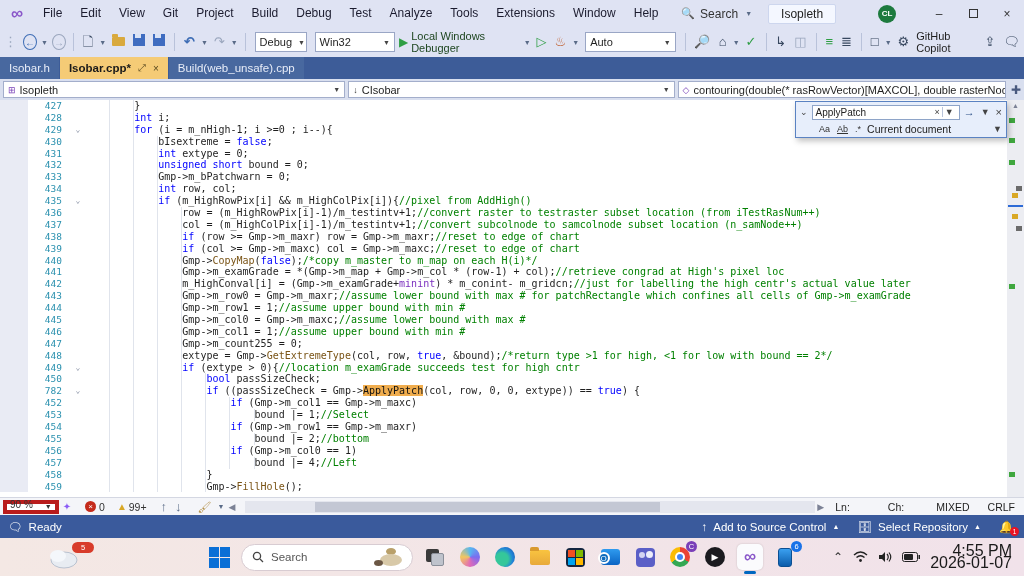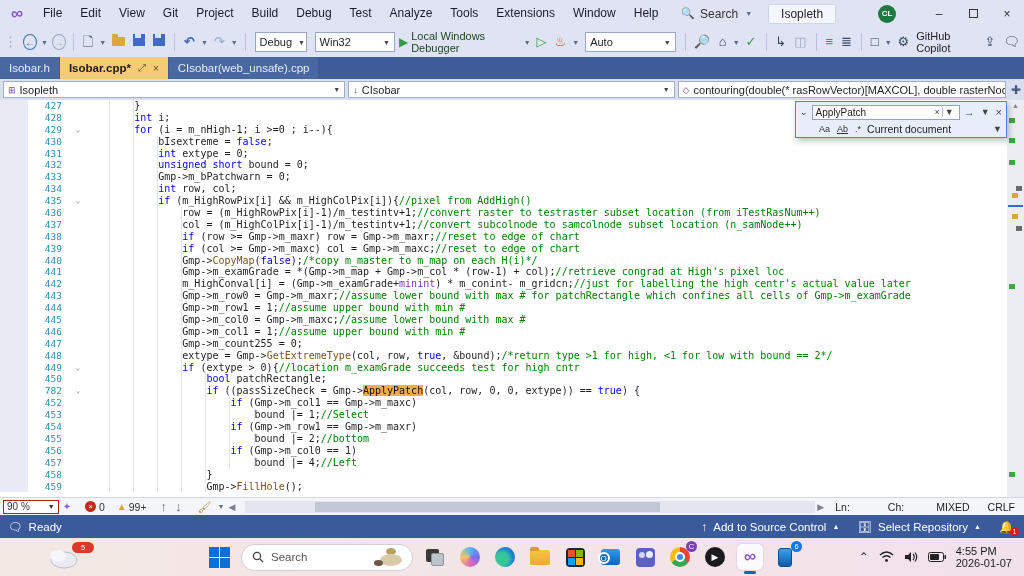--- a/index.html
+++ b/index.html
@@ -79,22 +79,22 @@
   .togglebtn { font-size:9px; color:#333; padding:0 1px; }
   #find-scope { display:flex; align-items:center; flex:1; }
   
   #vscroll { position:absolute; top:100px; left:1007px; width:17px; height:397px; background:#ecedf2; }
   #vscroll .arr { display:block; text-align:center; font-size:7px; color:#7c8296; line-height:12px; }
   .smark { position:absolute; width:6px; height:5px; }
   .smark.line { width:15px; height:2px; left:1px !important; }
   
   #ebar { position:absolute; top:497px; left:0; width:1024px; height:18px; background:#f4f5f9;
     display:flex; align-items:center; font-size:10.5px; color:#333; border-top:1px solid #d4d7e2; }
-  #zoom-combo { width:56px; height:14px; background:#fff; border:1px solid #b91c1c; margin-left:3px;
-    display:flex; align-items:center; padding:0 3px; font-size:10px; }
+  #zoom-combo { width:56px; height:14px; background:#fff; border:4px solid #b91c1c; margin-left:3px;
+    display:flex; align-items:flex-end; padding:0 3px; font-size:10px; }
   .errball { width:11px; height:11px; border-radius:50%; background:#c42b1c; color:#fff; font-size:8px;
     display:inline-flex; align-items:center; justify-content:center; margin-right:3px; }
   .warntri { color:#d9a826; font-size:10px; margin-right:2px; }
   #hscroll { height:12px; background:#e4e6ee; flex:0 0 auto; width:570px; margin-left:8px; position:relative; }
   #hthumb { position:absolute; left:70px; top:1px; width:345px; height:10px; background:#c3c7d4; }
   #ebar-right { margin-left:auto; display:flex; gap:0; color:#1e1e1e;margin-top:12px; }
   #ebar-right span { padding:0 9px; }
   
   #statusbar { position:absolute; top:515px; left:0; width:1024px; height:23px; background:#3a5a9c;
     color:#fff; display:flex; align-items:center; font-size:11.5px; }
@@ -116,21 +116,21 @@
   #search-pill { width:172px; height:27px; background:#fff; border:1px solid #d8ccd2; border-radius:14px;
     display:flex; align-items:center; padding:0 6px 0 10px; font-size:11.5px; color:#555; gap:7px; }
   #pill-art { margin-left:auto; width:34px; height:21px; position:relative; }
   #pill-art .rock1 { position:absolute; left:8px; top:7px; width:22px; height:12px; background:#d8c9a8; border-radius:50%; }
   #pill-art .rock2 { position:absolute; left:2px; top:13px; width:9px; height:6px; background:#6b5744; border-radius:50%; }
   #pill-art .rock3 { position:absolute; left:14px; top:1px; width:10px; height:7px; background:#b9a06a; border-radius:50%; }
   #taskview i { position:absolute; width:13px; height:13px; border-radius:2px; }
   .badge { position:absolute; top:-3px; right:-4px; min-width:11px; height:11px; border-radius:6px;
     color:#fff; font-size:7.5px; display:flex; align-items:center; justify-content:center; padding:0 2px; }
   #tray { margin-left:auto; display:flex; align-items:center; gap:10px; padding-right:12px; color:#222; }
-  #clock { text-align:left; font-size:11px; line-height:12px; color:#1a1a1a; }
+  #clock { text-align:right; font-size:16px; line-height:12px; color:#1a1a1a; }
   .trayglyph { font-size:12px; color:#333; }
   #weather { position:absolute; left:46px; top:4px; width:44px; height:30px; }
 </style>
 </head>
 <body>
 
 <div id="titlebar">
   <span id="vs-logo">∞</span>
   <span id="menu-items"><span class="menuitem">File</span><span class="menuitem">Edit</span><span class="menuitem">View</span><span class="menuitem">Git</span><span class="menuitem">Project</span><span class="menuitem">Build</span><span class="menuitem">Debug</span><span class="menuitem">Test</span><span class="menuitem">Analyze</span><span class="menuitem">Tools</span><span class="menuitem">Extensions</span><span class="menuitem">Window</span><span class="menuitem">Help</span></span>
   <span id="title-search">
@@ -207,21 +207,21 @@
 <div id="tabstrip">
     <span class="tab">
       <span>Isobar.h</span>
     </span>
     <span class="tab active">
       <span>Isobar.cpp*</span>
       <span class="tabic">⤢</span>
       <span class="tabic">×</span>
     </span>
     <span class="tab">
-      <span>CIsobar(web_unsafe).cpp</span>
+      <span>Build(web_unsafe).cpp</span>
     </span>
   </div>
 
 <div id="navbar">
   <span class="navcombo" style="width:344px">
     <span class="nc-icon">⊞</span>
     <span>Isopleth</span>
       <span class="cbx">▼</span>
     </span>
   <span class="navcombo" style="width:328px">
@@ -372,21 +372,21 @@
     <div class="codeline">
       <span class="lmargin"></span>
       <span class="lnum">449</span>
       <span class="fold">⌄</span>
       <span class="code"><span class="ind" style="width: 16ch;"></span><span class="k">if</span><span class="d"> (extype &gt; 0){</span><span class="c">//location m_examGrade succeeds test for high cntr</span></span>
     </div>
     <div class="codeline">
       <span class="lmargin"></span>
       <span class="lnum">450</span>
       <span class="fold"></span>
-      <span class="code"><span class="ind" style="width: 20ch;"></span><span class="k">bool</span><span class="d"> patchRectangle;</span></span>
+      <span class="code"><span class="ind" style="width: 20ch;"></span><span class="k">bool</span><span class="d"> passSizeCheck;</span></span>
     </div>
     <div class="codeline">
       <span class="lmargin"></span>
       <span class="lnum">782</span>
       <span class="fold">⌄</span>
       <span class="code"><span class="ind" style="width: 20ch;"></span><span class="k">if</span><span class="d"> ((passSizeCheck = Gmp-&gt;</span><span class="h">ApplyPatch</span><span class="d">(col, row, 0, 0, extype)) == </span><span class="k">true</span><span class="d">) {</span></span>
     </div>
     <div class="codeline">
       <span class="lmargin"></span>
       <span class="lnum">452</span>

